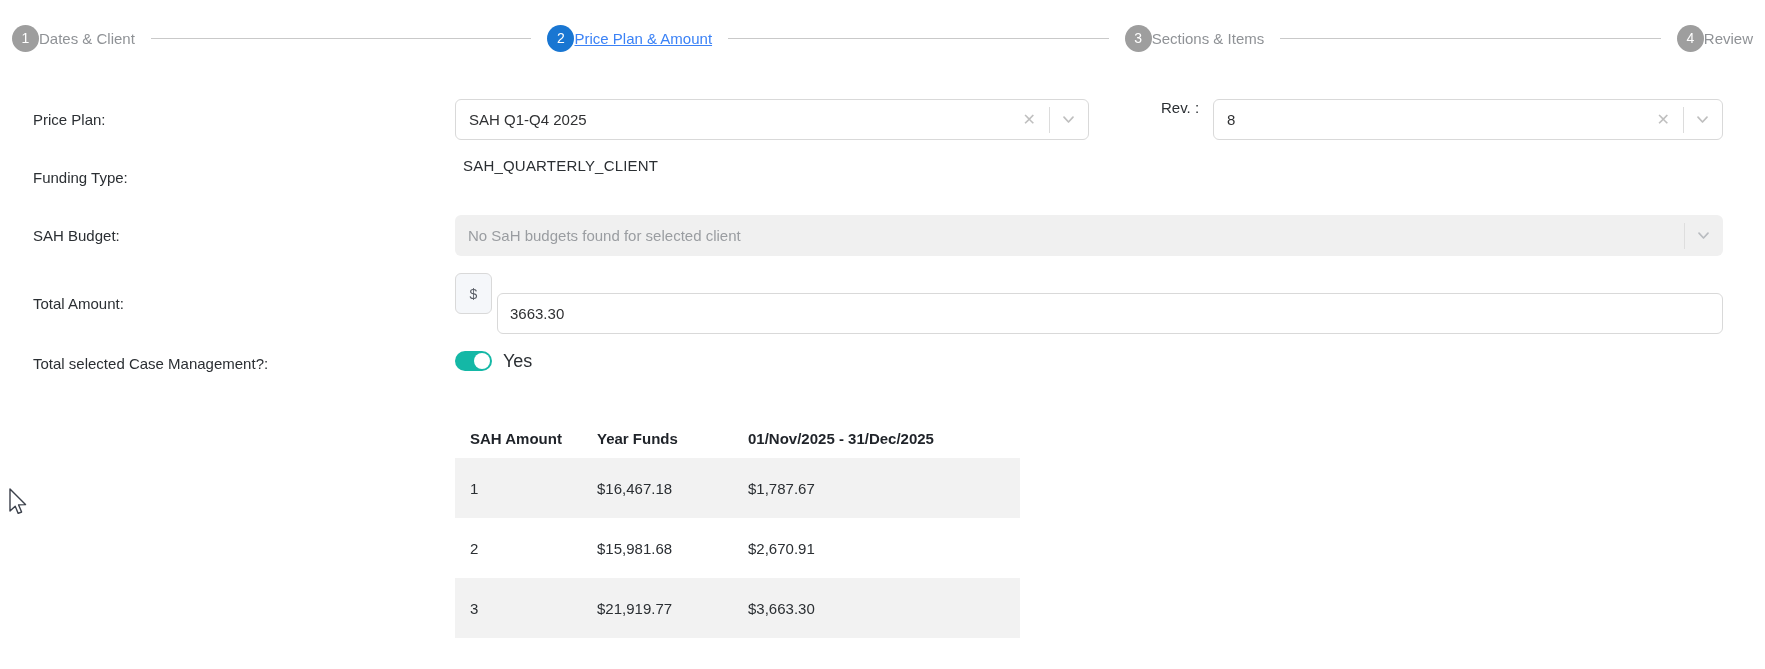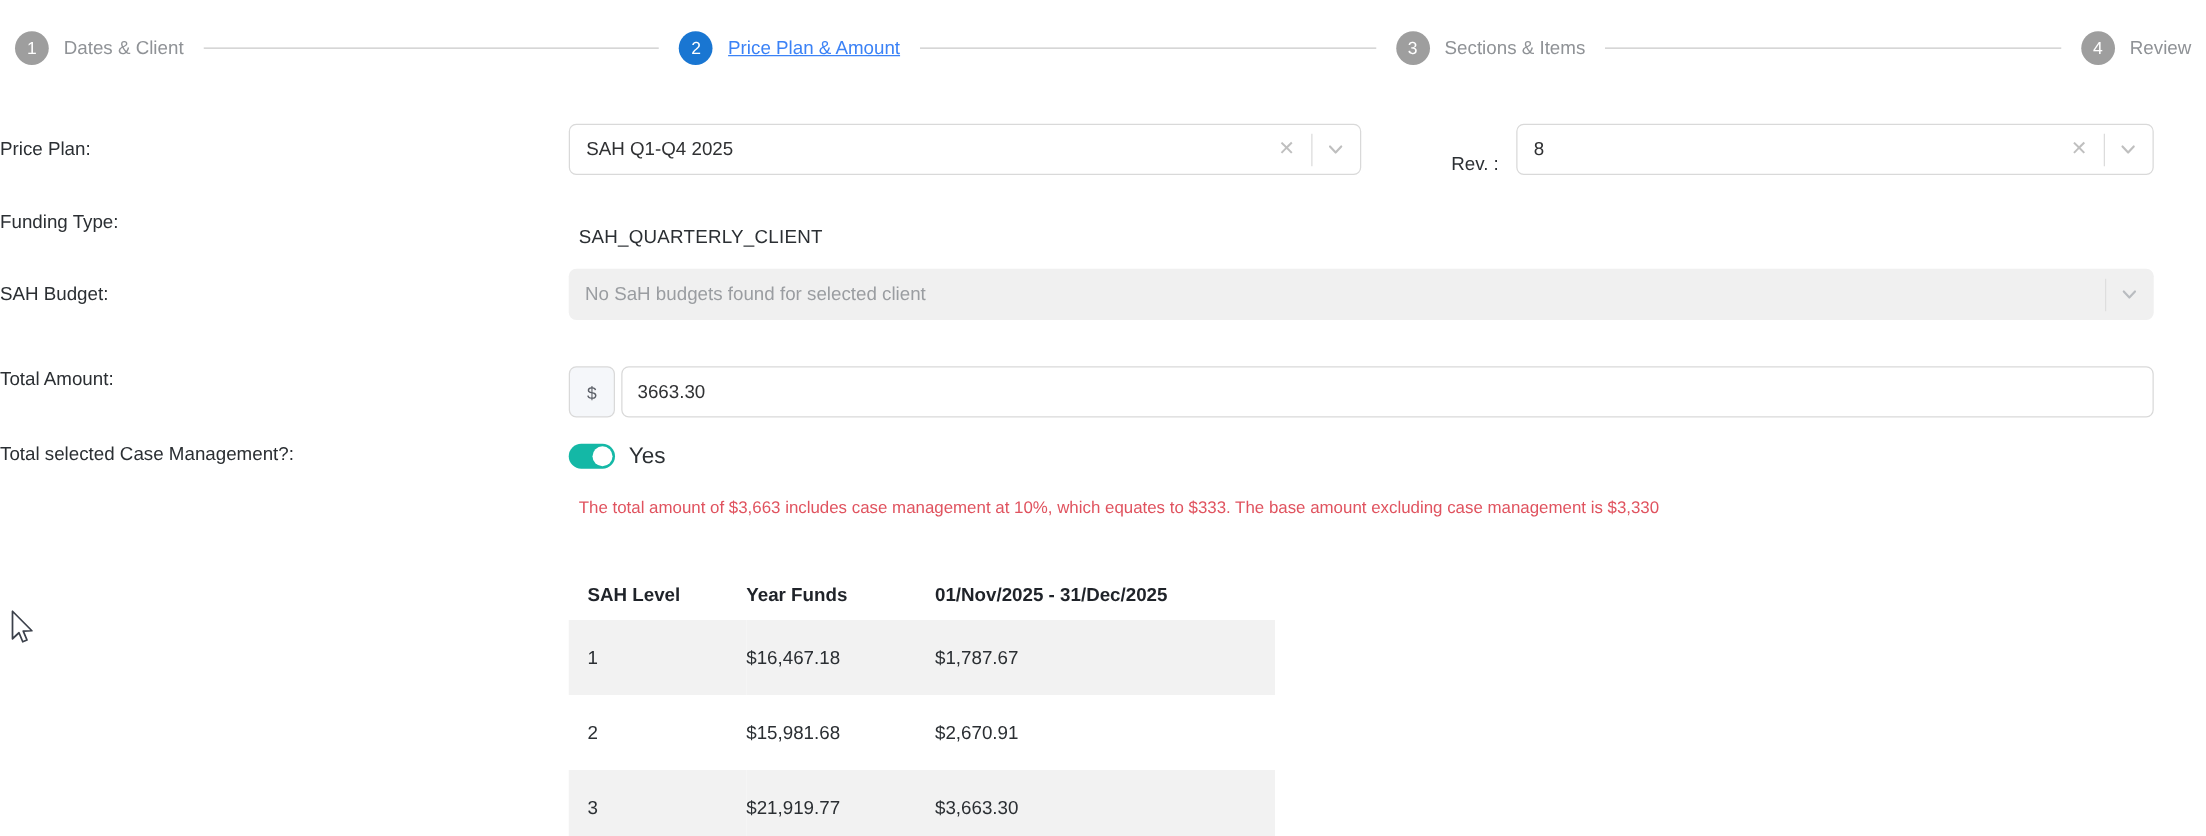--- a/index.html
+++ b/index.html
@@ -20,32 +20,33 @@
     height: 54px;
   }
   .step { display: flex; align-items: center; flex-shrink: 0; }
   .step-circle {
     width: 27px; height: 27px; border-radius: 50%;
     background: #9e9e9e; color: #fff;
     display: flex; align-items: center; justify-content: center;
     font-size: 14px;
   }
   .step.active .step-circle { background: #1976d2; }
-  .step-label { margin-left: 12px; font-size: 15px; color: #8f9296; white-space: nowrap; }
+  .step-label { font-size: 15px; color: #8f9296; white-space: nowrap; }
   .step.active .step-label { color: #3b82f6; text-decoration: underline; }
   .step-line { flex: 1 1 auto; height: 1px; background: #c9c9c9; margin: 0 16px; }
 
   
   .form { margin-top: 45px; }
   .form-row { display: flex; align-items: center; margin-bottom: 17px; }
   .form-label {
     width: 455px; flex-shrink: 0;
+    padding-left: 33px;
     font-size: 15px; color: #2b2f33;
   }
-  .control-area { flex: 1; margin-right: 42px; display: flex; align-items: flex-end; min-height: 41px; }
+  .control-area { flex: 1; margin-right: 42px; display: flex; align-items: flex-start; min-height: 41px; }
 
   .select-box {
     height: 41px; background: #fff;
     border: 1px solid #d9d9d9; border-radius: 6px;
     display: flex; align-items: center;
     padding: 0 12px 0 13px;
     font-size: 15px; color: #303133;
     cursor: pointer;
   }
   .select-box.fixed { width: 634px; flex-shrink: 0; }
@@ -215,31 +216,28 @@
     <div class="form-row toggle-row">
       <div class="form-label">Total selected Case Management?:</div>
       <div class="control-area">
         <div class="toggle">
           <div class="toggle-knob"></div>
         </div>
         <span class="toggle-state">Yes</span>
       </div>
     </div>
 
-    <div class="warning-row">
-      <div class="warning-text">The total amount of $3,663 includes case management at 10%, which equates to $333. The base amount excluding case management is $3,330</div>
-    </div>
 
   </div>
 
   <div class="funds-table-wrap">
     <table class="funds-table">
       <thead>
         <tr>
-          <th>SAH Level</th>
+          <th>SAH Amount</th>
           <th>Year Funds</th>
           <th>01/Nov/2025 - 31/Dec/2025</th>
         </tr>
       </thead>
       <tbody>
         <tr>
           <td>1</td>
           <td>$16,467.18</td>
           <td>$1,787.67</td>
         </tr>

